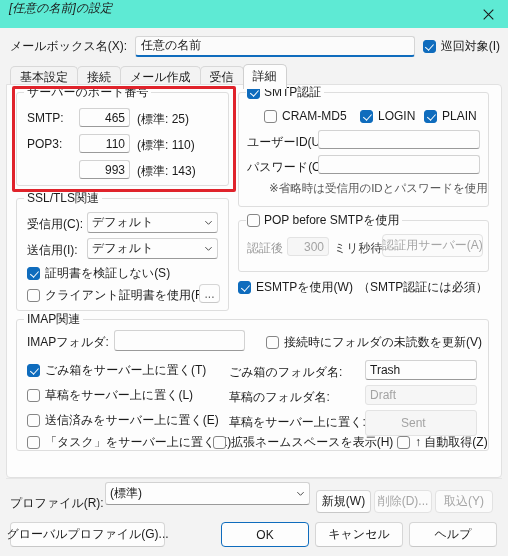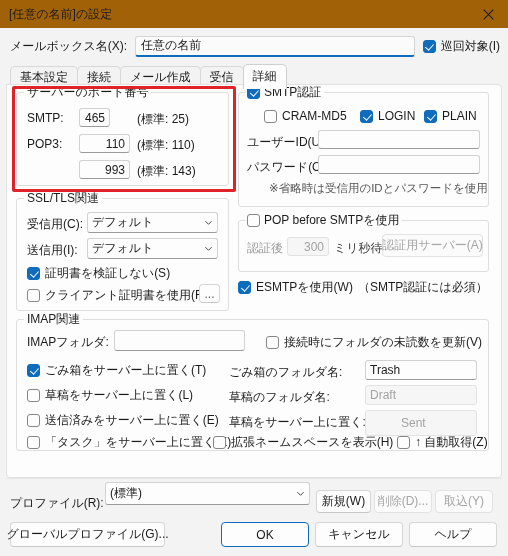--- a/index.html
+++ b/index.html
@@ -13,24 +13,25 @@
     font-family: "Liberation Sans", "DejaVu Sans", sans-serif;
     font-size: 12px;
     color: #1b1b1b;
     overflow: hidden;
     position: relative;
   }
 
   
   .titlebar {
     height: 28px;
-    background: #a16207;
-    display: flex;
-    align-items: center;
+    background: #5eead4;
+    display: flex;
+    align-items: flex-start;
     position: relative;
+    font-style: italic;
   }
   .titlebar-text {
     padding-left: 9px;
     font-size: 12px;
     color: #1b1b1b;
     letter-spacing: 0px;
   }
   .close-btn {
     position: absolute;
     right: 0;
@@ -297,21 +298,21 @@
   <div class="tab active">詳細</div>
 </div>
 
 <div class="panel">
 
   <div class="group" style="left:9px; top:7px; width:211px; height:92px;">
     <div class="legend">サーバーのポート番号</div>
 
     <div class="abs" style="left:10px; top:15px; width:195px; height:21px;">
       <div class="abs lbl" style="left:0; top:3px;">SMTP:</div>
-      <input class="tbox num abs" style="left: 52px; top: 0px; width: 31px;" value="465">
+      <input class="tbox num abs" style="left: 52px; top: 0px; width: 51px;" value="465">
       <div class="abs lbl" style="left:110px; top:3px;">(標準: 25)</div>
     </div>
 
     <div class="abs" style="left:10px; top:41px; width:195px; height:21px;">
       <div class="abs lbl" style="left:0; top:3px;">POP3:</div>
       <input class="tbox num abs" style="left: 52px; top: 0px; width: 51px;" value="110">
       <div class="abs lbl" style="left:110px; top:3px;">(標準: 110)</div>
     </div>
 
     <div class="abs" style="left:10px; top:67px; width:195px; height:21px;">

